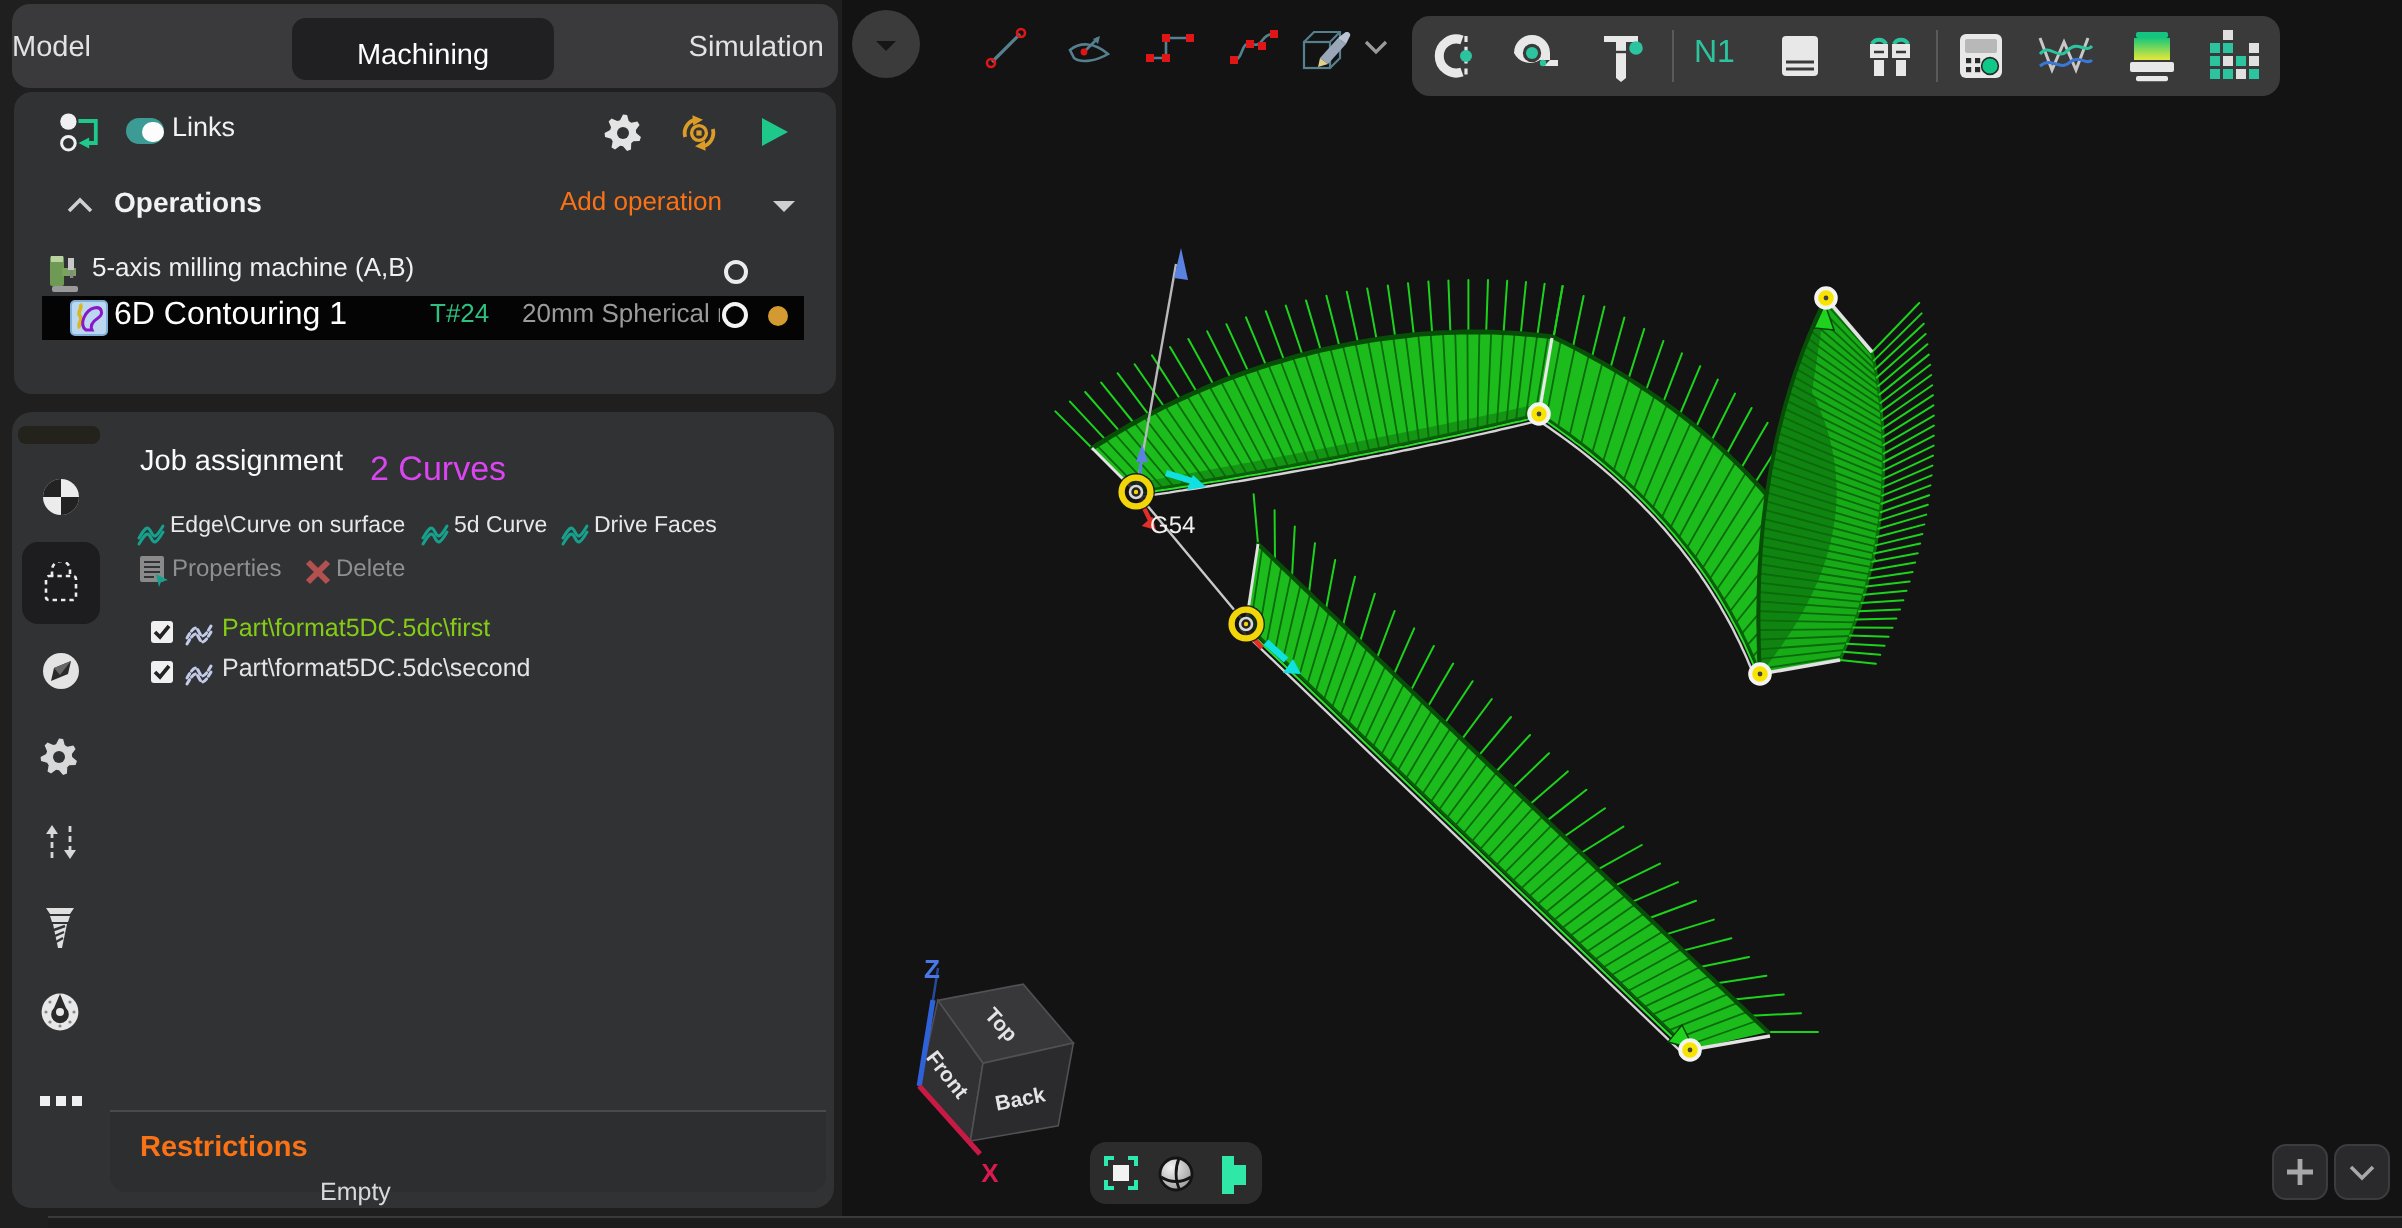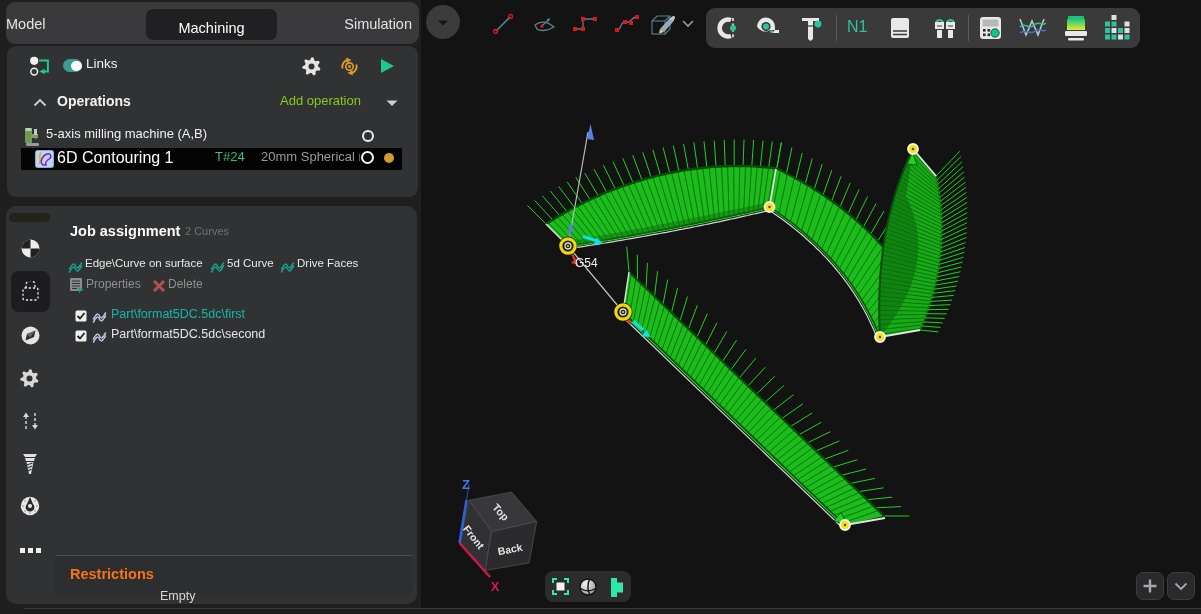--- a/index.html
+++ b/index.html
@@ -265,21 +265,21 @@
     <circle cx="9.5" cy="9.5" r="3.7" fill="none" stroke="#dd9c28" stroke-width="1.7"></circle>
     <rect x="8.2" y="8.2" width="2.6" height="2.6" fill="#dd9c28"></rect>
   </svg>
 <svg class="abs" style="left:380px;top:58px" width="15" height="16" viewBox="0 0 15 16">
     <path d="M1,1 L1,15 L14,8 Z" fill="#1ec88a"></path>
   </svg>
 <svg class="abs" style="left:33px;top:98px" width="14" height="9" viewBox="0 0 14 9">
     <path d="M1.5,7.5 L7,2 L12.5,7.5" stroke="#d0d0d0" stroke-width="1.8" fill="none"></path>
   </svg>
 <div class="abs" style="left:57px;top:92.5px;font-size:14px;font-weight:bold;color:#f2f2f2">Operations</div>
-<div class="abs" style="left:280px;top:93px;font-size:13px;color:#84cc16">Add operation</div>
+<div class="abs" style="left:280px;top:93px;font-size:13px;color:#f97316">Add operation</div>
 <svg class="abs" style="left:386px;top:100px" width="12" height="7" viewBox="0 0 12 7">
     <path d="M0.5,0.5 L6,6 L11.5,0.5 Z" fill="#cfcfcf"></path>
   </svg>
 <svg class="abs" style="left:24px;top:127px" width="17" height="20" viewBox="0 0 17 20">
     <rect x="1" y="1" width="7" height="15" rx="1" fill="#6f9a55"></rect>
     <rect x="1.5" y="1" width="6" height="3" fill="#b9d3a0"></rect>
     <rect x="7" y="7" width="7" height="4" fill="#7aa35c"></rect>
     <rect x="10" y="2" width="3" height="6" fill="#c8c8c8"></rect>
     <rect x="11" y="8" width="1.6" height="4" fill="#888"></rect>
     <rect x="2" y="16" width="13" height="3" rx="1" fill="#9a9a9a"></rect>
@@ -345,22 +345,22 @@
       <circle cx="5" cy="15" r="0.8"></circle>
       <circle cx="3" cy="10" r="0.8"></circle>
       <circle cx="5" cy="5" r="0.8"></circle>
     </g>
     <path d="M10,1 L13,8 A4.4,4.4 0 1,1 7,8 Z" fill="#2a2a2a"></path>
     <circle cx="10" cy="10" r="2" fill="#e8e8e8"></circle>
   </svg>
 <div class="abs" style="left:20px;top:548px;width:4.6px;height:4.6px;background:#f0f0f0"></div>
 <div class="abs" style="left:28px;top:548px;width:4.6px;height:4.6px;background:#f0f0f0"></div>
 <div class="abs" style="left:36px;top:548px;width:4.6px;height:4.6px;background:#f0f0f0"></div>
-<div class="abs" style="left:70px;top:223px;font-size:14.5px;font-weight:bold;color:#fafafa">Job assignment</div>
-<div class="abs" style="left:185px;top:225px;font-size:11px;color:#737373">2 Curves</div>
+<div class="abs" style="left:70px;top:223px;font-size:14.5px;font-weight:normal;color:#fafafa">Job assignment</div>
+<div class="abs" style="left:185px;top:225px;font-size:17px;color:#d946ef">2 Curves</div>
 <svg style="position:absolute;left:68px;top:259px" width="15" height="15" viewBox="0 0 15 15">
     <path d="M1.5,10 C5,4 6,4 7.5,7 C9,10 10,10 13.5,4" stroke="#17a08c" stroke-width="1.5" fill="none" stroke-linecap="round"></path>
     <path d="M1.5,13 C5,7 6,7 7.5,10 C9,13 10,13 13.5,7" stroke="#17a08c" stroke-width="1.5" fill="none" stroke-linecap="round"></path>
   </svg>
 <div class="abs" style="left:85px;top:257px;font-size:11.5px;color:#e8e8e8">Edge\Curve on surface</div>
 <svg style="position:absolute;left:210px;top:259px" width="15" height="15" viewBox="0 0 15 15">
     <path d="M1.5,10 C5,4 6,4 7.5,7 C9,10 10,10 13.5,4" stroke="#17a08c" stroke-width="1.5" fill="none" stroke-linecap="round"></path>
     <path d="M1.5,13 C5,7 6,7 7.5,10 C9,13 10,13 13.5,7" stroke="#17a08c" stroke-width="1.5" fill="none" stroke-linecap="round"></path>
   </svg>
 <div class="abs" style="left:227px;top:257px;font-size:11.5px;color:#e8e8e8">5d Curve</div>
@@ -380,21 +380,21 @@
   </svg>
 <div class="abs" style="left:168px;top:277px;font-size:12px;color:#8f8f8f">Delete</div>
 <svg style="position:absolute;left:75px;top:310px" width="12" height="12" viewBox="0 0 12 12">
     <rect x="0.5" y="0.5" width="11" height="11" rx="1.5" fill="#f0f0f0"></rect>
     <path d="M2.5,6 L5,8.5 L9.5,3" stroke="#222" stroke-width="1.8" fill="none"></path>
   </svg>
 <svg style="position:absolute;left:92px;top:309px" width="15" height="15" viewBox="0 0 15 15">
     <path d="M1.5,10 C5,4 6,4 7.5,7 C9,10 10,10 13.5,4" stroke="#c4cbe8" stroke-width="1.5" fill="none" stroke-linecap="round" stroke-dasharray="2.5,1.6"></path>
     <path d="M1.5,13 C5,7 6,7 7.5,10 C9,13 10,13 13.5,7" stroke="#c4cbe8" stroke-width="1.5" fill="none" stroke-linecap="round" stroke-dasharray="2.5,1.6"></path>
   </svg>
-<div class="abs" style="left:111px;top:307px;font-size:12.5px;color:#14b8a6">Part\format5DC.5dc\first</div>
+<div class="abs" style="left:111px;top:307px;font-size:12.5px;color:#84cc16">Part\format5DC.5dc\first</div>
 <svg style="position:absolute;left:75px;top:329.5px" width="12" height="12" viewBox="0 0 12 12">
     <rect x="0.5" y="0.5" width="11" height="11" rx="1.5" fill="#f0f0f0"></rect>
     <path d="M2.5,6 L5,8.5 L9.5,3" stroke="#222" stroke-width="1.8" fill="none"></path>
   </svg>
 <svg style="position:absolute;left:92px;top:328.5px" width="15" height="15" viewBox="0 0 15 15">
     <path d="M1.5,10 C5,4 6,4 7.5,7 C9,10 10,10 13.5,4" stroke="#c4cbe8" stroke-width="1.5" fill="none" stroke-linecap="round" stroke-dasharray="2.5,1.6"></path>
     <path d="M1.5,13 C5,7 6,7 7.5,10 C9,13 10,13 13.5,7" stroke="#c4cbe8" stroke-width="1.5" fill="none" stroke-linecap="round" stroke-dasharray="2.5,1.6"></path>
   </svg>
 <div class="abs" style="left:111px;top:326.5px;font-size:12.5px;color:#e5e5e5">Part\format5DC.5dc\second</div>
 <div class="abs" style="left:55px;top:556px;width:358px;height:40px;background:#2d2e30;border-radius:0 0 8px 8px"></div>

